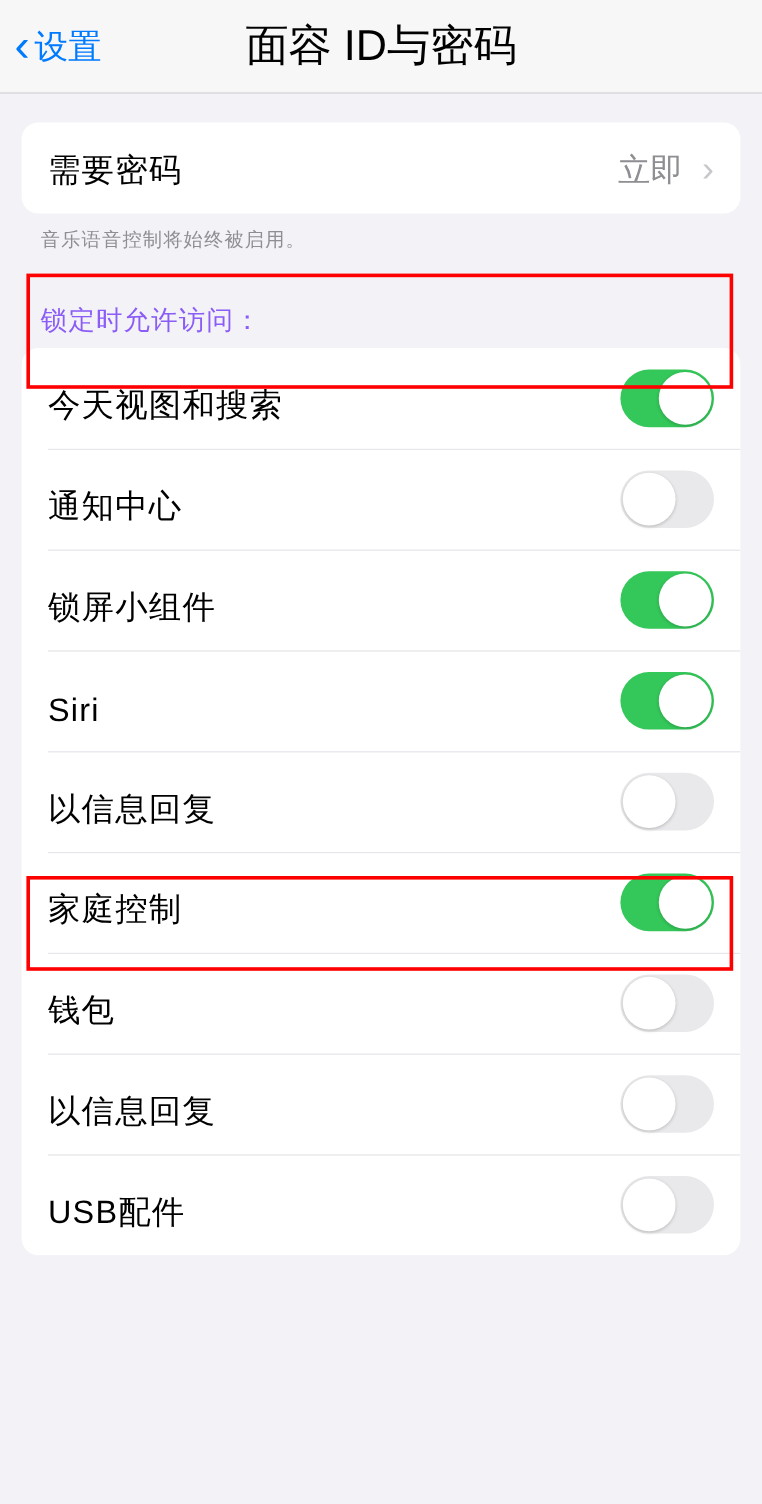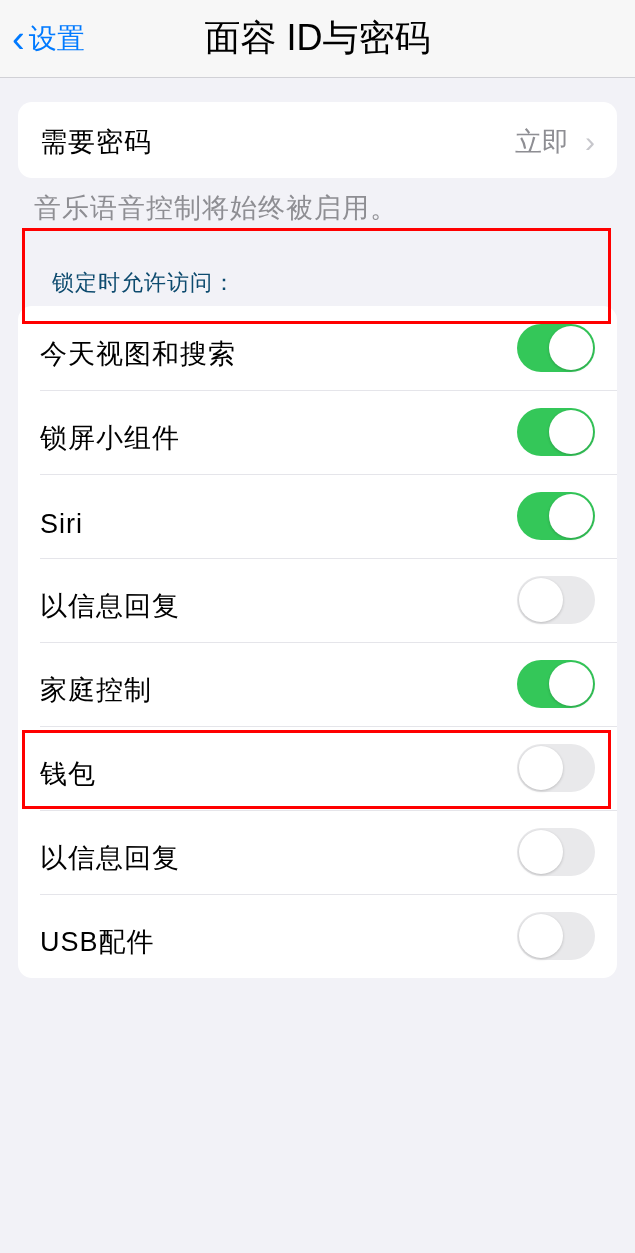--- a/index.html
+++ b/index.html
@@ -112,30 +112,30 @@
       top: 2px;
       box-shadow: 0 1px 3px rgba(0,0,0,0.2);
     }
     .toggle.on .toggle-knob {
       right: 2px;
     }
     .toggle.off .toggle-knob {
       left: 2px;
     }
     .footer-text {
-      font-size: 27px;
+      font-size: 16px;
       color: #8e8e93;
       padding: 12px 16px 0 34px;
       line-height: 1.4;
       letter-spacing: 1px;
     }
     .section-header {
       font-size: 22px;
-      color: #0c4a6e;
-      padding: 40px 34px 6px 52px;
+      color: #8b5cf6;
+      padding: 40px 34px 6px 34px;
       letter-spacing: 1px;
     }
     .highlight-red {
       border: 3px solid #ff0000;
       position: absolute;
       pointer-events: none;
       z-index: 10;
     }
     .hl1 {
       left: 22px;
@@ -179,20 +179,26 @@
   <div class="section-header">锁定时允许访问：</div>
 
   <div class="group" style="margin-top:2px;" id="lock-access-group">
       <div class="row">
         <span class="row-label">今天视图和搜索</span>
         <div class="toggle on">
           <div class="toggle-knob"></div>
         </div>
       </div>
       <div class="row">
+        <span class="row-label">通知中心</span>
+        <div class="toggle off">
+          <div class="toggle-knob"></div>
+        </div>
+      </div>
+      <div class="row">
         <span class="row-label">锁屏小组件</span>
         <div class="toggle on">
           <div class="toggle-knob"></div>
         </div>
       </div>
       <div class="row">
         <span class="row-label">Siri</span>
         <div class="toggle on">
           <div class="toggle-knob"></div>
         </div>

